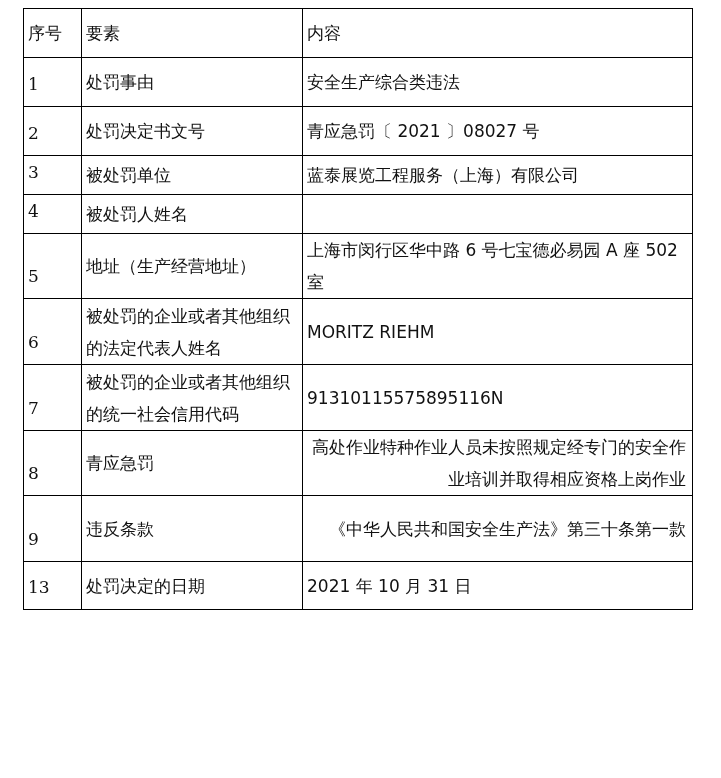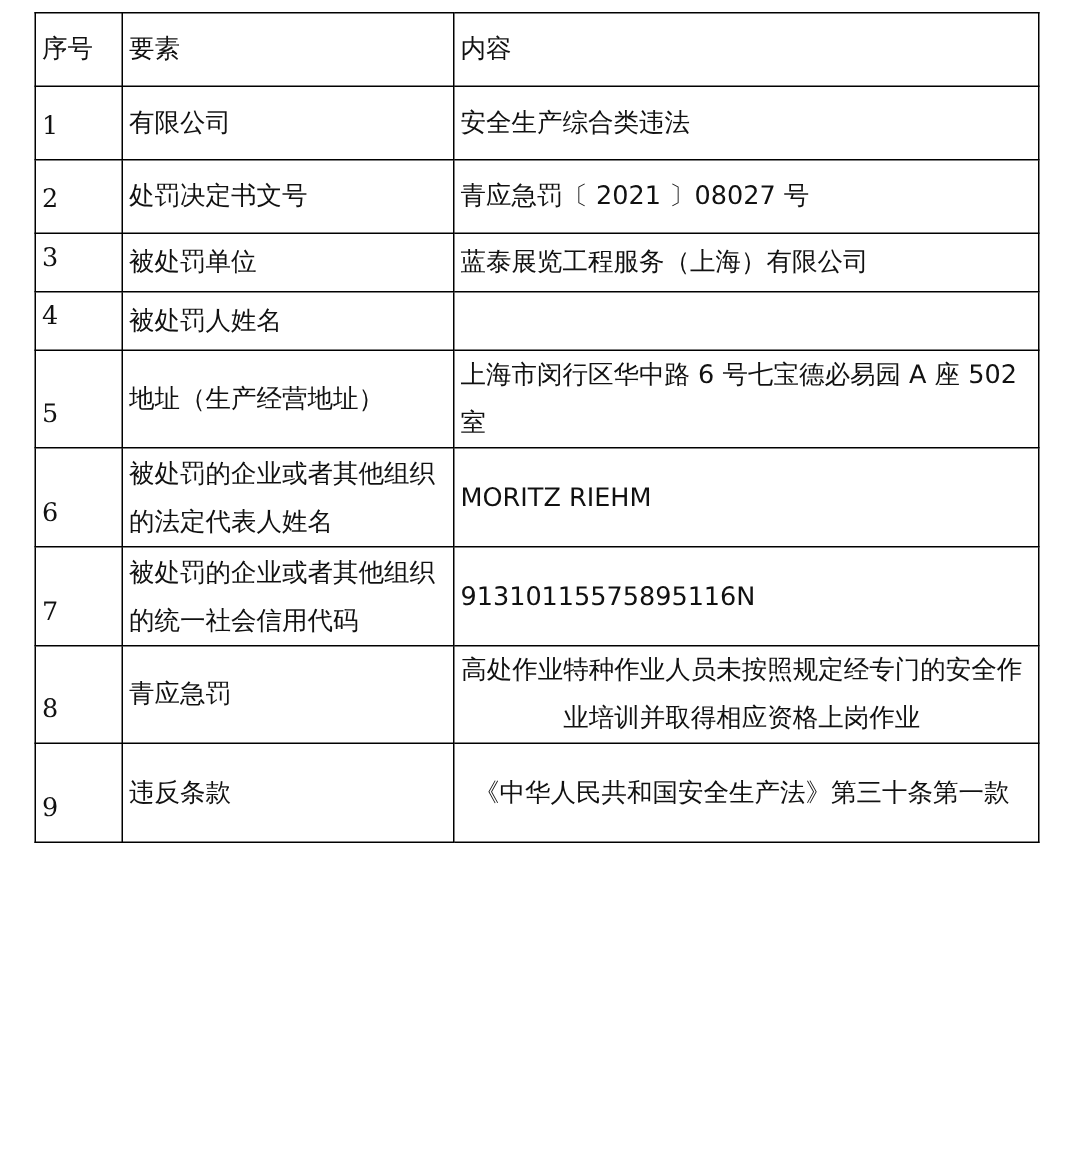--- a/index.html
+++ b/index.html
@@ -38,21 +38,21 @@
     col.c-content { width: 390px; }
     .idx {
       font-family: "DejaVu Serif", "Liberation Serif", serif;
       font-size: 16px;
       vertical-align: bottom !important;
       padding-bottom: 2px !important;
     }
     .idx span { display: inline-block; padding-bottom: 4px; }
     .elem { font-size: 17px; }
     .content { font-size: 17px; }
-    .content.left { text-align: center; padding-left: 0; padding-right: 6px; }
+    .content.left { text-align: right; padding-left: 0; padding-right: 6px; }
     th { font-size: 17px; }
   </style>
 </head>
 <body>
 
 <table class="penalty">
   <colgroup>
     <col class="c-idx">
     <col class="c-elem">
     <col class="c-content">
@@ -60,21 +60,21 @@
   <thead>
     <tr style="height:49px">
       <th>序号</th>
       <th>要素</th>
       <th>内容</th>
     </tr>
   </thead>
   <tbody>
     <tr style="height:49px">
       <td class="idx"><span>1</span></td>
-      <td class="elem">有限公司</td>
+      <td class="elem">处罚事由</td>
       <td class="content">安全生产综合类违法</td>
     </tr>
     <tr style="height:49px">
       <td class="idx"><span>2</span></td>
       <td class="elem">处罚决定书文号</td>
       <td class="content">青应急罚〔 2021 〕08027 号</td>
     </tr>
     <tr style="height:33px">
       <td class="idx"><span>3</span></td>
       <td class="elem">被处罚单位</td>
@@ -103,14 +103,19 @@
     <tr style="height:65px">
       <td class="idx"><span>8</span></td>
       <td class="elem">青应急罚</td>
       <td class="content left">高处作业特种作业人员未按照规定经专门的安全作业培训并取得相应资格上岗作业</td>
     </tr>
     <tr style="height:66px">
       <td class="idx"><span>9</span></td>
       <td class="elem">违反条款</td>
       <td class="content left">《中华人民共和国安全生产法》第三十条第一款</td>
     </tr>
+    <tr style="height:48px">
+      <td class="idx"><span>13</span></td>
+      <td class="elem">处罚决定的日期</td>
+      <td class="content">2021 年 10 月 31 日</td>
+    </tr>
   </tbody>
 </table>
 
 </body></html>

